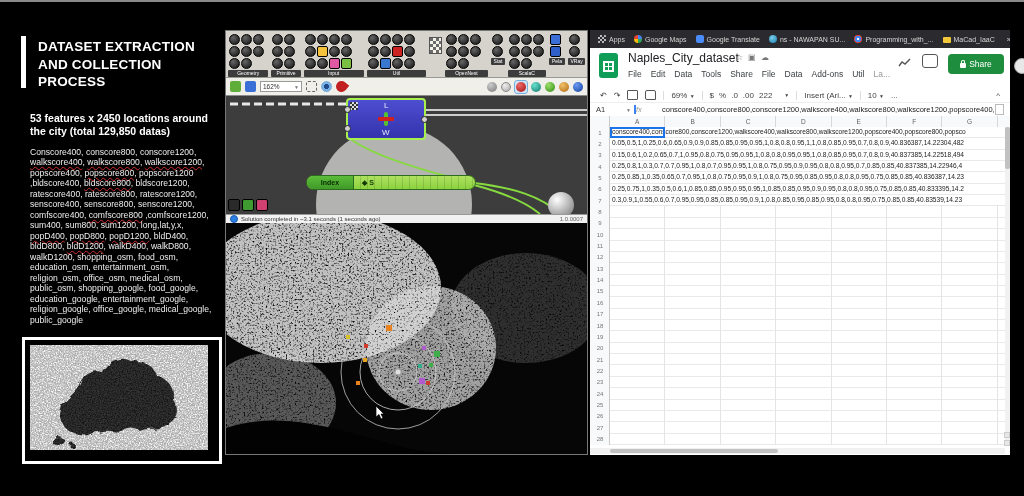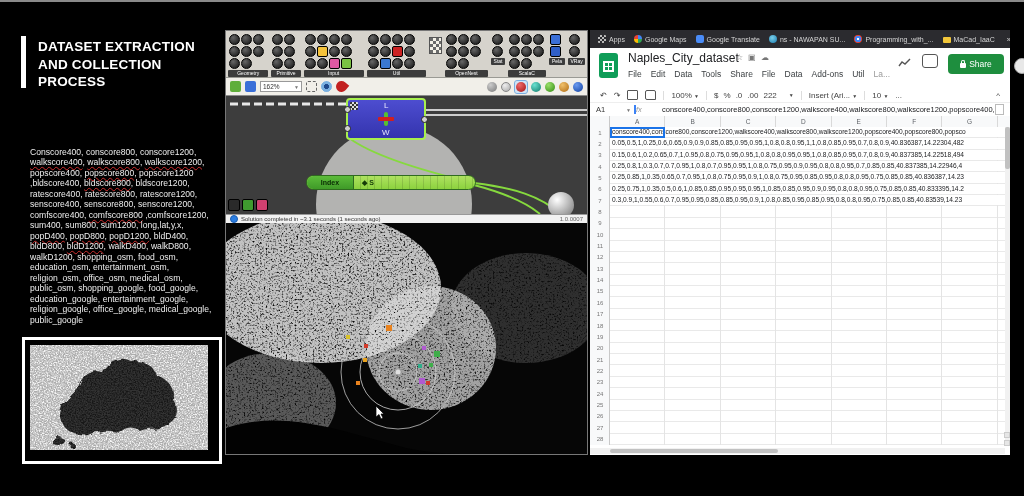--- a/index.html
+++ b/index.html
@@ -126,20 +126,21 @@
   svg{display:block;}
 </style>
 </head>
 <body>
 
 <div id="stage">
   <div class="abs" id="topline"></div>
 
   <div class="abs" id="accent-bar"></div>
   <div class="abs" id="slide-title">DATASET EXTRACTION AND COLLECTION PROCESS</div>
+  <div class="abs" id="slide-subtitle">53 features x 2450 locations around the city (total 129,850 datas)</div>
   <div class="abs" id="feature-list"><span>Conscore400, </span><span>conscore800, </span><span>conscore1200, </span><span class="wavy">walkscore400</span><span>, </span><span class="wavy">walkscore800</span><span>, </span><span class="wavy">walkscore1200</span><span>, </span><span>popscore400, </span><span class="wavy">popscore800</span><span>, </span><span>popscore1200 </span><span>,bldscore400, </span><span class="wavy">bldscore800</span><span>, </span><span>bldscore1200, </span><span>ratescore400, </span><span>ratescore800, </span><span>ratescore1200, </span><span>senscore400, </span><span>senscore800, </span><span>senscore1200, </span><span>comfscore400, </span><span class="wavy">comfscore800</span><span> ,</span><span>comfscore1200, </span><span>sum400, </span><span>sum800, </span><span>sum1200, </span><span>long,lat,y,x, </span><span class="wavy">popD400</span><span>, </span><span class="wavy">popD800</span><span>, </span><span class="wavy">popD1200</span><span>, </span><span>bldD400, </span><span>bldD800, </span><span class="wavy">bldD1200</span><span>, </span><span>walkD400, </span><span>walkD800, </span><span>walkD1200, </span><span>shopping_osm, </span><span>food_osm, </span><span>education_osm, </span><span>entertainment_osm, </span><span>religion_osm, </span><span>office_osm, </span><span>medical_osm, </span><span>public_osm, </span><span>shopping_google, </span><span>food_google, </span><span>education_google, </span><span>entertainment_google, </span><span>religion_google, </span><span>office_google, </span><span>medical_google, </span><span>public_google</span></div>
 
   <div class="abs" id="mini-map">
     <svg width="178" height="105" viewBox="0 0 178 105">
       <defs>
         <filter id="spDark" x="0" y="0" width="100%" height="100%">
           <feTurbulence type="fractalNoise" baseFrequency="0.75" numOctaves="3" seed="4"></feTurbulence>
           <feColorMatrix type="matrix" values="0 0 0 0 0.25  0 0 0 0 0.25  0 0 0 0 0.25  1.6 1.6 1.6 0 -1.8"></feColorMatrix>
         </filter>
         <filter id="rough">
@@ -449,21 +450,21 @@
       <span class="lock"></span>
       <span>Share</span>
     </div>
 
     <div id="sheets-toolbar">
       <span>↶</span>
       <span>↷</span>
       <span class="tb-box"></span>
       <span class="tb-box" style="border-radius:2px 2px 0 2px"></span>
       <span class="tsep"></span>
-      <span><span>100%</span> <span style="font-size:5px">▼</span></span>
+      <span><span>69%</span> <span style="font-size:5px">▼</span></span>
       <span class="tsep"></span>
       <span id="fmt-items"><span style="margin-right: 5px;">$</span><span style="margin-right: 5px;">%</span><span style="margin-right: 5px;">.0</span><span style="margin-right: 5px;">.00</span><span style="margin-right: 5px;">222</span></span>
       <span style="font-size:5px">▼</span>
       <span class="tsep"></span>
       <span><span>Insert (Ari...</span> <span style="font-size:5px">▼</span></span>
       <span class="tsep"></span>
       <span><span>10</span> <span style="font-size:5px">▼</span></span>
       <span>...</span>
       <span style="flex:1"></span>
       <span>^</span>

